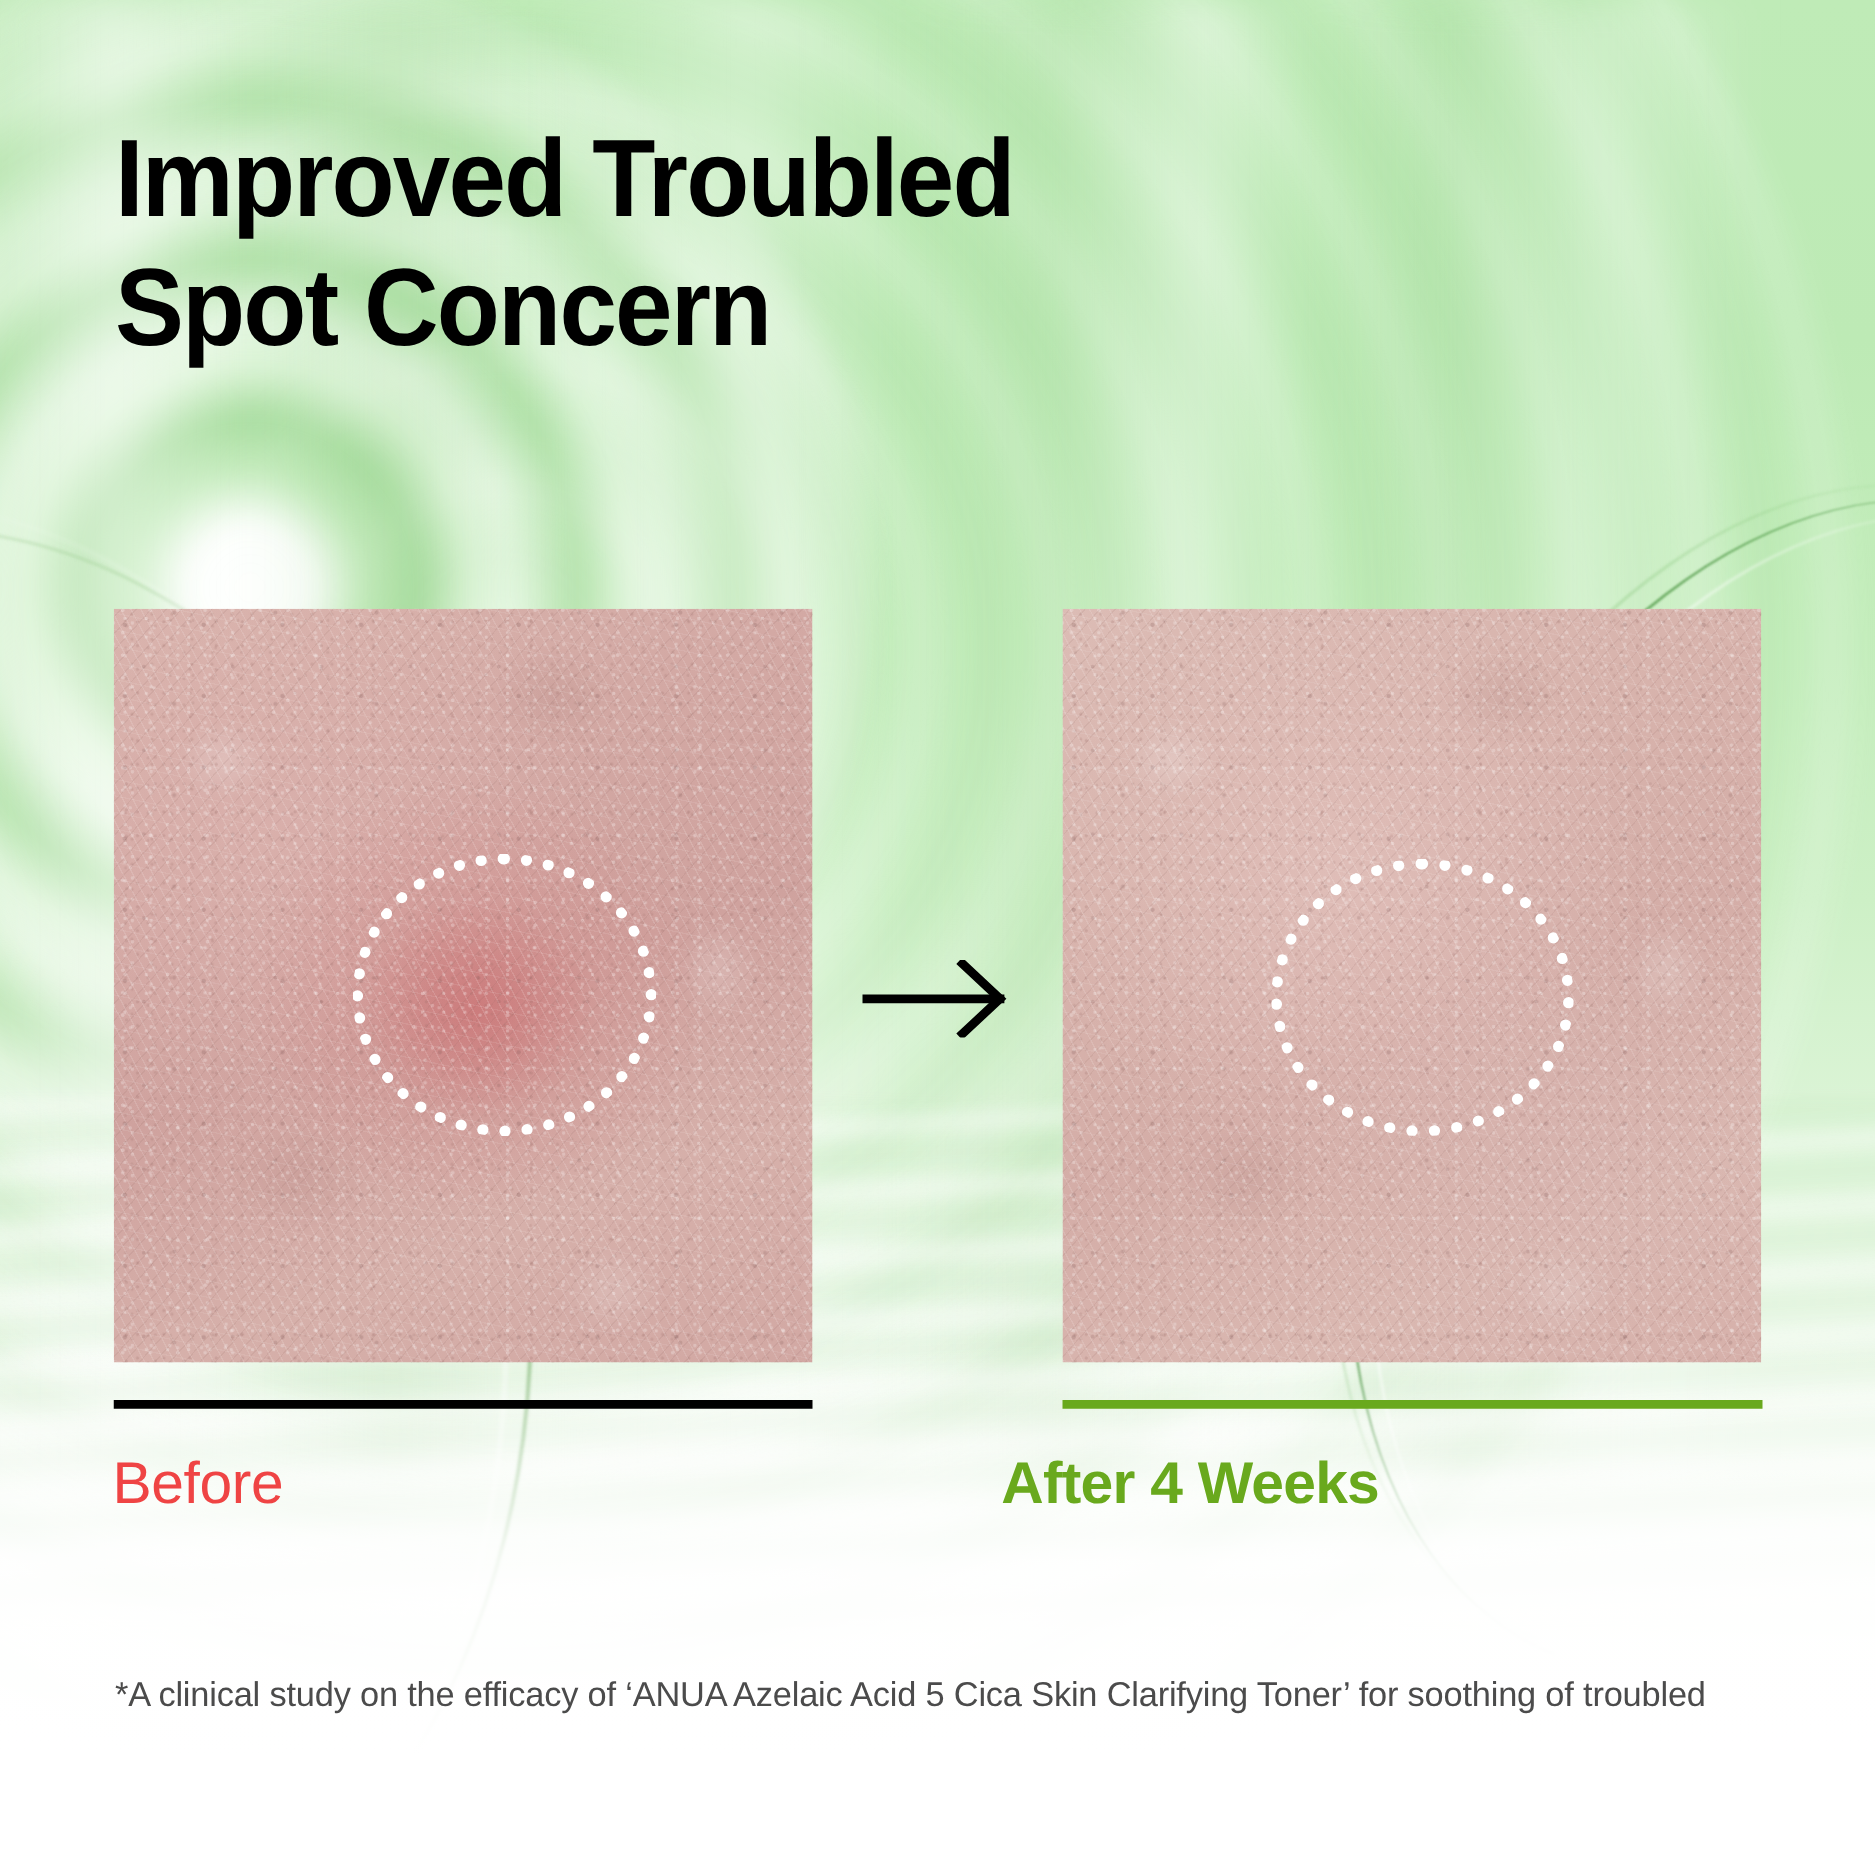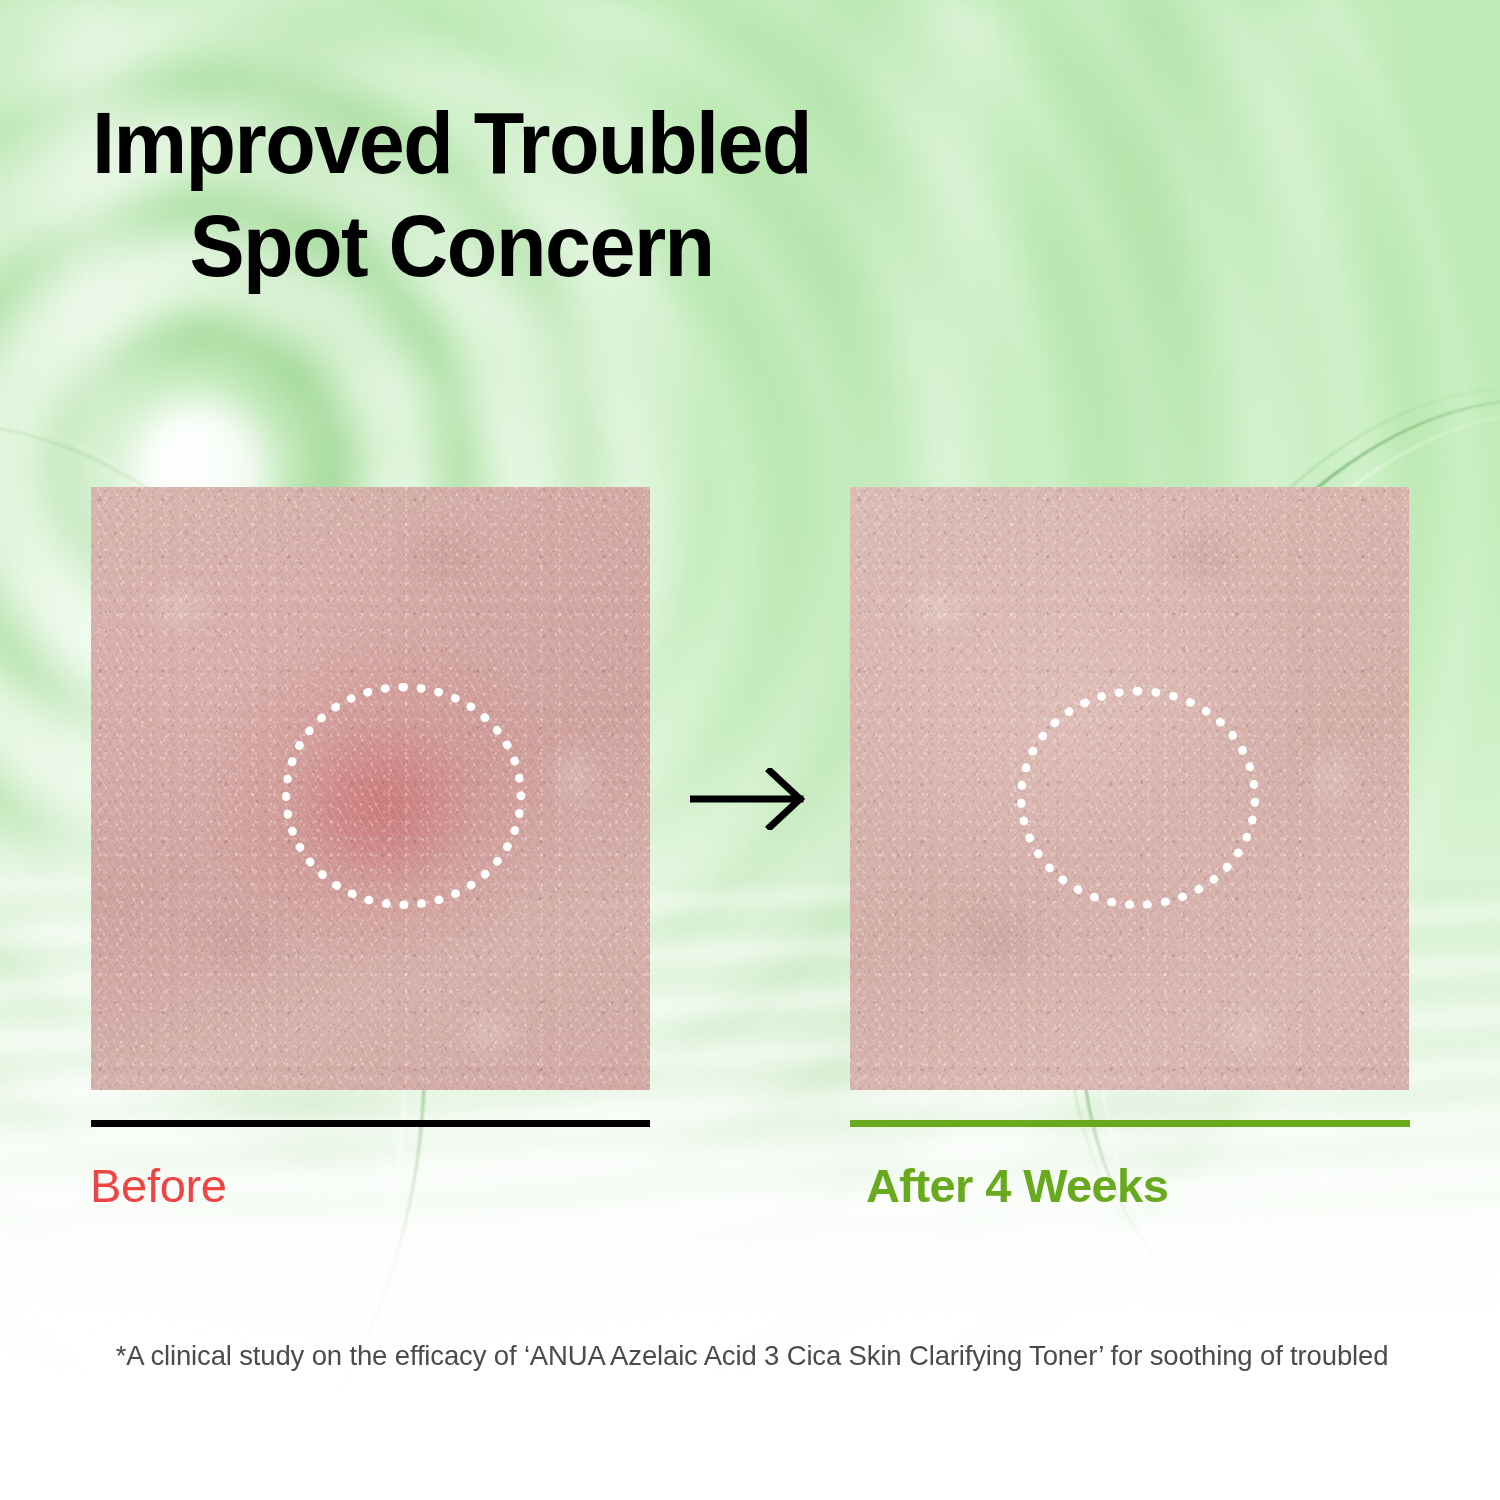--- a/index.html
+++ b/index.html
@@ -1,21 +1,21 @@
 <!DOCTYPE html>
 <html><head>
 <meta charset="utf-8">
 <style>
   html,body{margin:0;padding:0;}
   body{
     width:1500px;height:1500px;overflow:hidden;
     font-family:"Liberation Sans",sans-serif;
     background:#ffffff;
   }
-  #stage{position:relative;width:1500px;height:1500px;overflow:hidden;text-align:center;}
+  #stage{position:relative;width:1500px;height:1500px;overflow:hidden;}
 
   
   .bg{position:absolute;inset:0;overflow:hidden;}
   .bg-base{
     position:absolute;inset:0;
     background:
       linear-gradient(180deg,
         #bfebb7 0%, #bdeab5 18%, #c3edbb 34%,
         #cdf0c6 48%, #dcf4d7 60%, #eaf8e7 70%,
         #f4fbf2 80%, #fbfdfa 88%, #ffffff 96%, #ffffff 100%);
@@ -220,21 +220,21 @@
   
   .arrow{position:absolute;left:690px;top:768px;width:120px;height:62px;}
 
   
   .bar{position:absolute;top:1120px;height:7px;}
   .bar.left{left:91px;width:559px;background:#000000;}
   .bar.right{left:850px;width:560px;background:#69a91d;}
 
   .lbl{position:absolute;top:1160px;font-size:47px;line-height:1.1;}
   .lbl.before{left:90px;color:#ef4444;font-weight:400;letter-spacing:-0.3px;}
-  .lbl.after{left:866px;color:#69a91d;font-weight:700;letter-spacing:-0.6px;}
+  .lbl.after{left:801px;color:#69a91d;font-weight:700;letter-spacing:-0.6px;}
 
   
   .footnote{
     position:absolute;left:92px;top:1336px;width:1320px;
     font-size:27.5px;line-height:40px;color:#4b4b4b;
     letter-spacing:-0.15px;
   }
   .footnote div{white-space:nowrap;}
 </style>
 </head>
@@ -284,16 +284,16 @@
     <div class="dotted-circle"></div>
   </div>
 
   <div class="bar left"></div>
   <div class="bar right"></div>
 
   <div class="lbl before">Before</div>
   <div class="lbl after">After 4 Weeks</div>
 
   <div class="footnote">
-    <div>*A clinical study on the efficacy of ‘ANUA Azelaic Acid 3 Cica Skin Clarifying Toner’ for soothing of troubled</div>
+    <div>*A clinical study on the efficacy of ‘ANUA Azelaic Acid 5 Cica Skin Clarifying Toner’ for soothing of troubled</div>
   </div>
 
 </div>
 
 </body></html>

